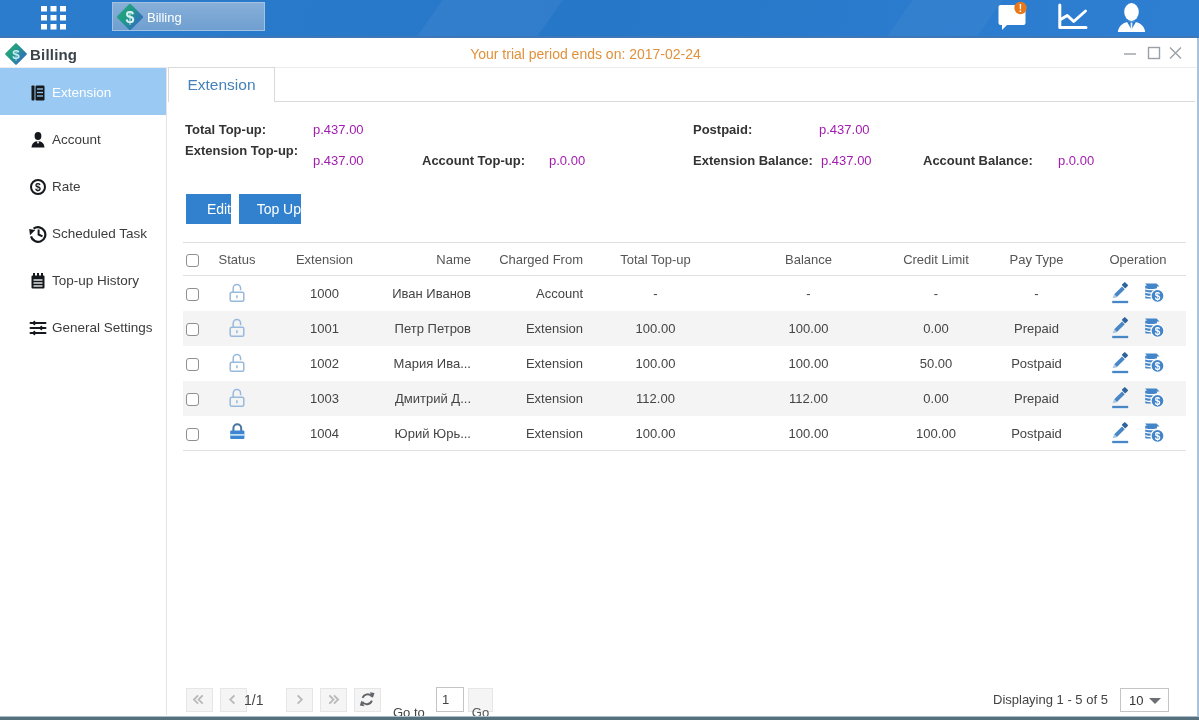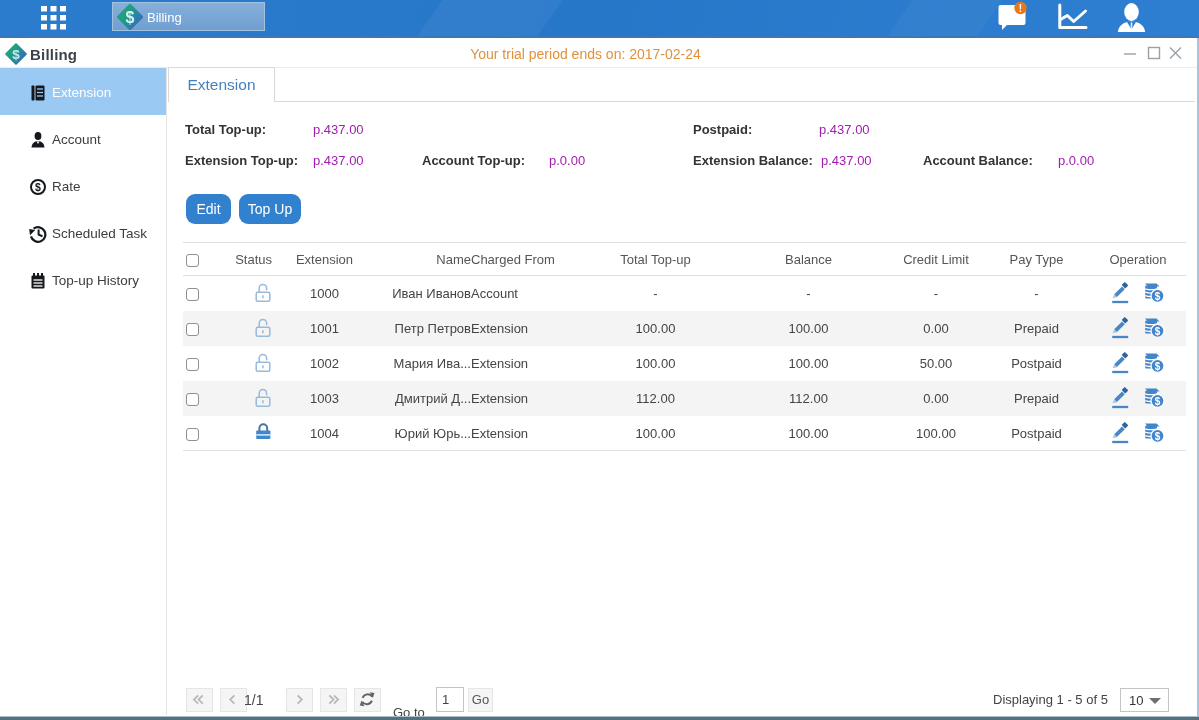--- a/index.html
+++ b/index.html
@@ -18,31 +18,31 @@
 .sidebar { position:absolute; left:0; top:68px; width:167px; height:647px; background:#fff; border-right:1px solid #e4e4e4; }
 .sideitem { position:relative; height:47px; color:#3c3c3c; font-size:13.5px; }
 .sideitem .lbl { position:absolute; left:52px; top:17px; }
 .sideitem .ic { position:absolute; left:29px; top:16px; width:18px; height:18px; }
 .sideitem.sel { background:#9acaf3; color:#fdfeff; }
 
 .tab { position:absolute; left:168px; top:67px; width:107px; height:35px; border:1px solid #d9d9d9; border-bottom:none; background:#fff; color:#4581ba; font-size:15.5px; text-align:center; line-height:34px; }
 .tabline { position:absolute; left:274px; top:101px; width:921px; height:1px; background:#d9d9d9; }
 .lb { position:absolute; font-weight:bold; font-size:13px; color:#333; }
 .vl { position:absolute; font-size:13px; color:#a21caf; }
-.btn { position:absolute; background:#3181cf; color:#fff; font-size:14px; text-align:center; border-radius:9px; line-height:30px; height:30px; top:194px; }
+.btn { position:absolute; background:#3181cf; color:#fff; font-size:14px; text-align:right; border-radius:0; line-height:30px; height:30px; top:194px; }
 
 .thead { position:absolute; left:183px; top:242px; width:1003px; height:34px; border-top:1px solid #dfdfdf; border-bottom:1px solid #dfdfdf; display:flex; align-items:center; font-size:13px; color:#555; }
 .trow { position:absolute; left:183px; width:1003px; height:35px; display:flex; align-items:center; font-size:13px; color:#444; }
 .trow.alt { background:#f4f4f4; }
 .rowend { position:absolute; left:183px; top:450px; width:1003px; height:1px; background:#e2e2e2; }
 .c0{width:19px;text-align:center}
-.c1{width:70px;text-align:right}
+.c1{width:70px;text-align:center}
 .c2{width:105px;text-align:center}
 .c3{width:94px;text-align:right;white-space:nowrap;overflow:hidden}
-.c4{width:112px;text-align:left}
+.c4{width:112px;text-align:right}
 .c5{width:145px;text-align:center}
 .c6{width:161px;text-align:center}
 .c7{width:94px;text-align:center}
 .c8{width:107px;text-align:center}
 .c9{width:96px;text-align:center}
 .cbx { display:inline-block; width:13px; height:13px; border:1px solid #8f8f8f; border-radius:3px; background:#fff; vertical-align:middle; }
 
 .pag { position:absolute; left:183px; top:688px; height:25px; font-size:13px; color:#444; }
 .pbtn { position:absolute; width:27px; height:24px; background:#f5f5f5; border:1px solid #e6e6e6; top:0; }
 .pbtn svg { position:absolute; left:0; top:0; }
@@ -169,28 +169,43 @@
           <line x1="13" y1="1" x2="13" y2="4"></line>
         </g>
       <g stroke="#fff" stroke-width="1.3">
           <line x1="4.5" y1="8" x2="13.5" y2="8"></line>
           <line x1="4.5" y1="11" x2="13.5" y2="11"></line>
           <line x1="4.5" y1="14" x2="13.5" y2="14"></line>
         </g>
     </svg>
     <span class="lbl">Top-up History</span>
   </div>
+  <div class="sideitem">
+    <svg class="ic" viewBox="0 0 18 18">
+        <g stroke="#15181c" stroke-width="2" stroke-linecap="round">
+      <line x1="1.5" y1="4" x2="16.5" y2="4"></line>
+          <line x1="1.5" y1="9" x2="16.5" y2="9"></line>
+          <line x1="1.5" y1="14" x2="16.5" y2="14"></line>
+      </g>
+        <g fill="#15181c">
+      <rect x="4.3" y="1.8" width="2" height="4.4" rx="1"></rect>
+      <rect x="11.3" y="6.8" width="2" height="4.4" rx="1"></rect>
+      <rect x="4.3" y="11.8" width="2" height="4.4" rx="1"></rect>
+    </g>
+      </svg>
+    <span class="lbl">General Settings</span>
+  </div>
 </div>
 <div class="tab">Extension</div>
 <div class="tabline"></div>
 <span class="lb" style="left:185px;top:122px">Total Top-up:</span>
 <span class="vl" style="left:313px;top:122px">p.437.00</span>
 <span class="lb" style="left:693px;top:122px">Postpaid:</span>
 <span class="vl" style="left:819px;top:122px">p.437.00</span>
-<span class="lb" style="left:185px;top:153px">Extension Top-up:</span>
+<span class="lb" style="left:185px;top:143px">Extension Top-up:</span>
 <span class="vl" style="left:313px;top:153px">p.437.00</span>
 <span class="lb" style="left:422px;top:153px">Account Top-up:</span>
 <span class="vl" style="left:549px;top:153px">p.0.00</span>
 <span class="lb" style="left:693px;top:153px">Extension Balance:</span>
 <span class="vl" style="left:821px;top:153px">p.437.00</span>
 <span class="lb" style="left:923px;top:153px">Account Balance:</span>
 <span class="vl" style="left:1058px;top:153px">p.0.00</span>
 <div class="btn" style="left:186px;width:45px">Edit</div>
 <div class="btn" style="left:239px;width:62px">Top Up</div>
 <div class="thead">
@@ -409,21 +424,21 @@
   <div class="pbtn" style="left:171px">
       <svg width="25" height="22" viewBox="0 0 27 23">
     <path d="M18.5 7.9 A 5.8 5.8 0 0 0 8.2 9.2" fill="none" stroke="#606468" stroke-width="2"></path>
     <path d="M7.8 13.4 A 5.8 5.8 0 0 0 18.2 12.2" fill="none" stroke="#606468" stroke-width="2"></path>
     <path d="M16 3.2 L21 3.9 L19.3 9.4 Z" fill="#606468"></path>
     <path d="M10.2 18.2 L5.2 17.5 L6.9 12 Z" fill="#606468"></path>
   </svg>
     </div>
   <div style="position:absolute;left:210px;top:17px;white-space:nowrap">Go to</div>
   <div style="position:absolute;left:253px;top:-1px;width:28px;height:25px;border:1px solid #c4c4c4;background:#fff;padding:4px 0 0 5px">1</div>
-  <div class="pbtn" style="left:285px;width:25px;color:#555;text-align:center;padding-top:3px">Go</div>
+  <div class="pbtn" style="left:285px;width:25px;color:#555;text-align:center;padding-top:16px">Go</div>
 </div>
 <div style="position:absolute;left:993px;top:692px;font-size:13px;color:#444">Displaying 1 - 5 of 5</div>
 <div style="position:absolute;left:1120px;top:688px;width:49px;height:24px;border:1px solid #c4c4c4;background:#fff;font-size:13px;color:#333">
   <span style="position:absolute;left:8px;top:4px">10</span>
   <svg style="position:absolute;left:27px;top:8px" width="14" height="8" viewBox="0 0 14 8">
       <path d="M1 1 L13 1 L7 7 Z" fill="#6b6f73"></path>
     </svg>
 </div>
 <div class="steel"></div>
 <div class="rborder"></div>

